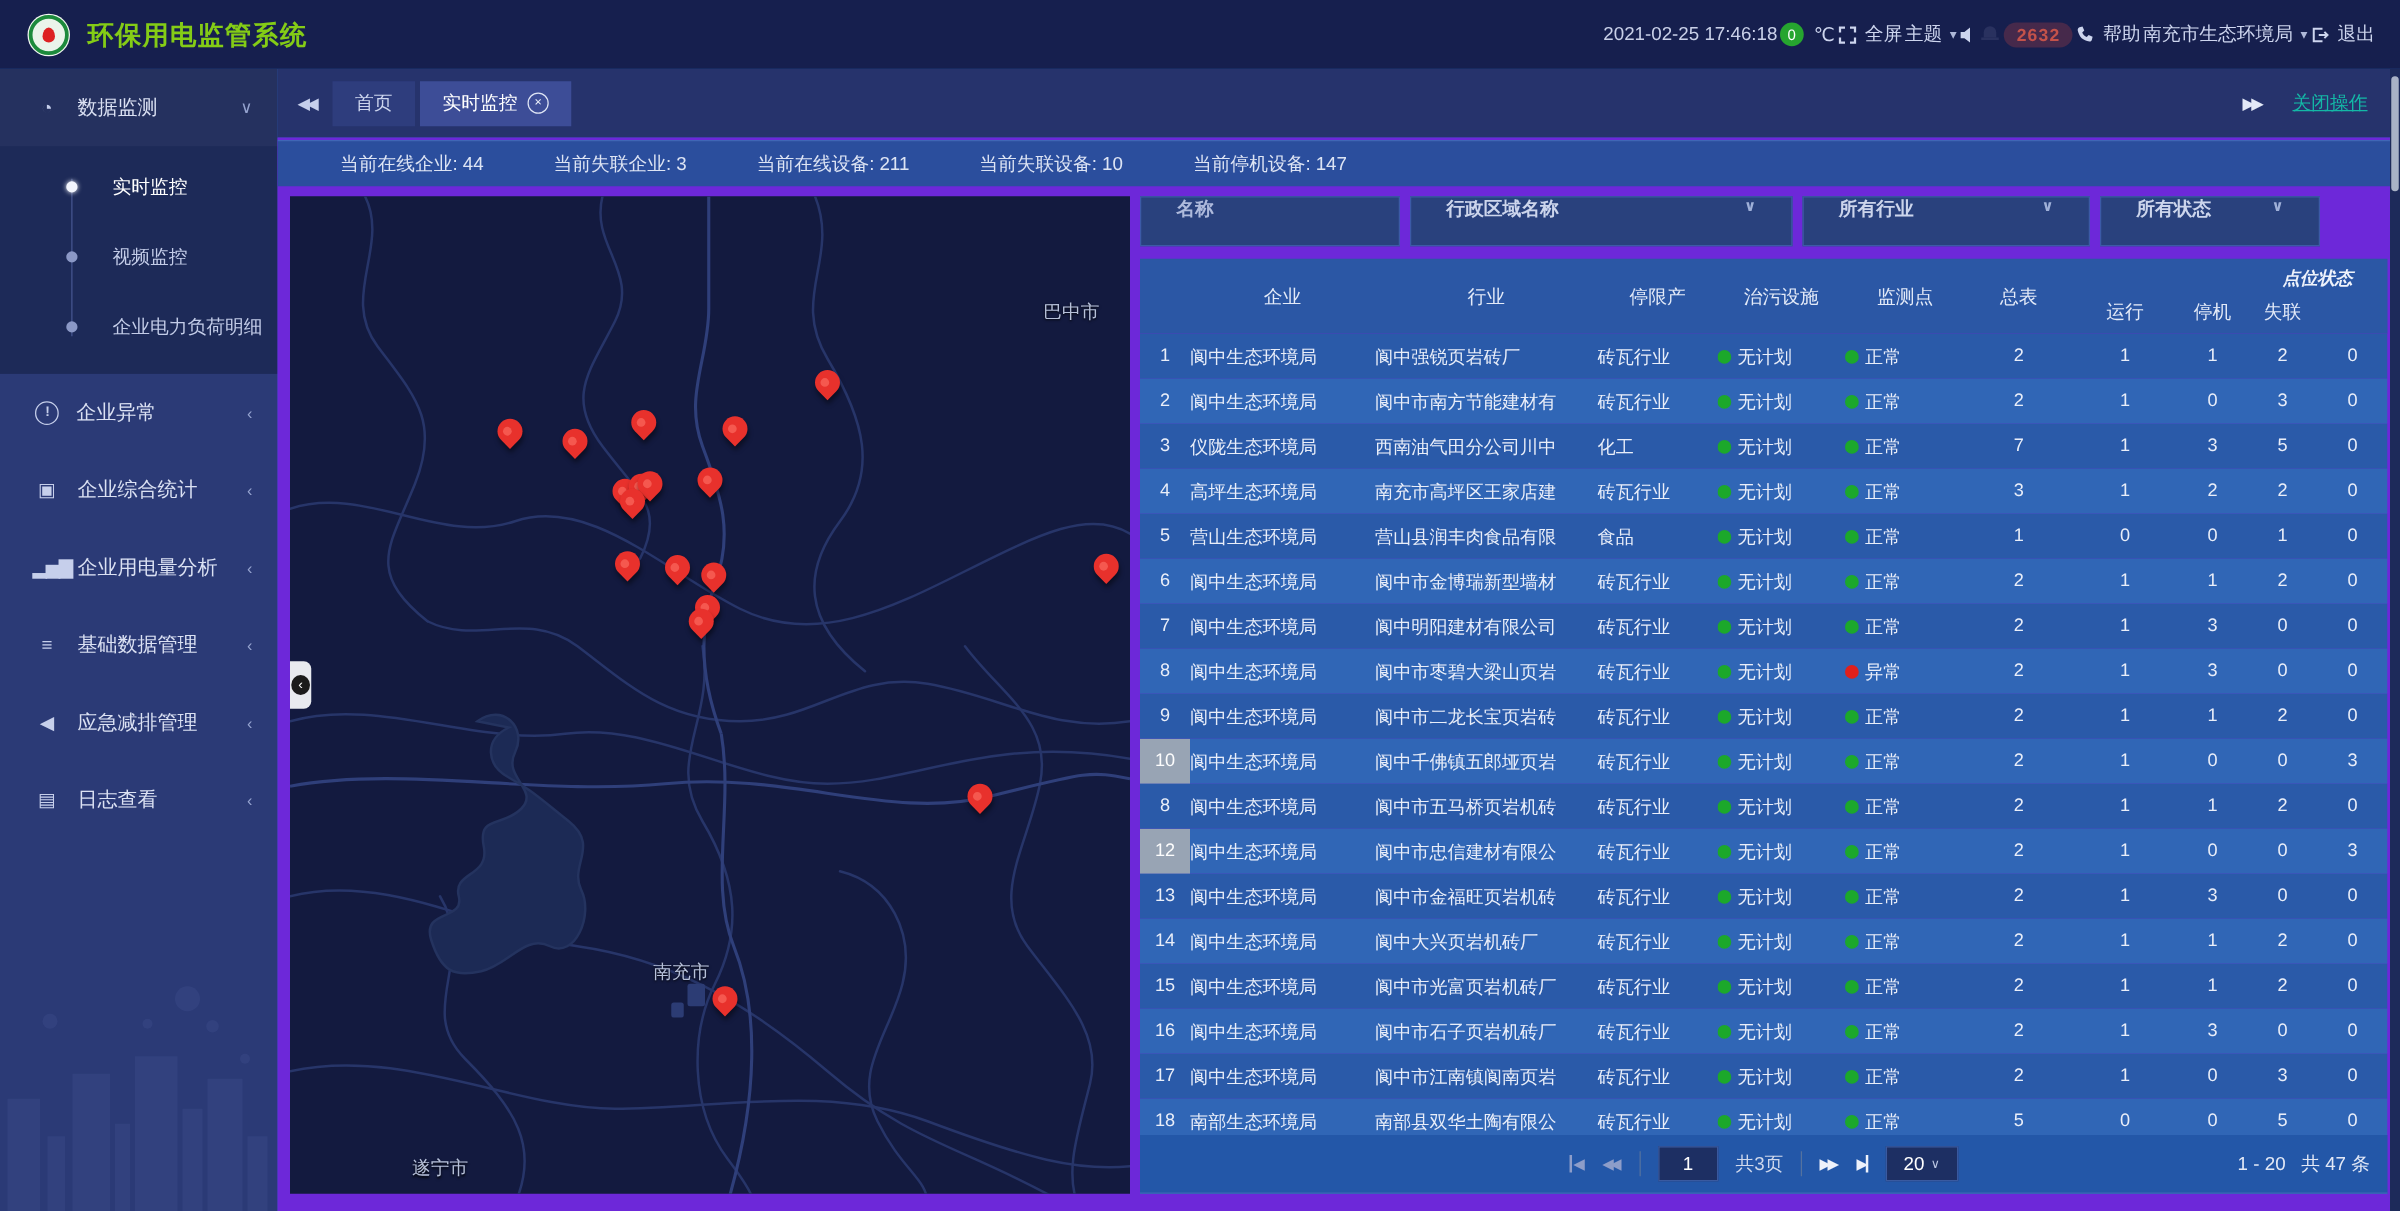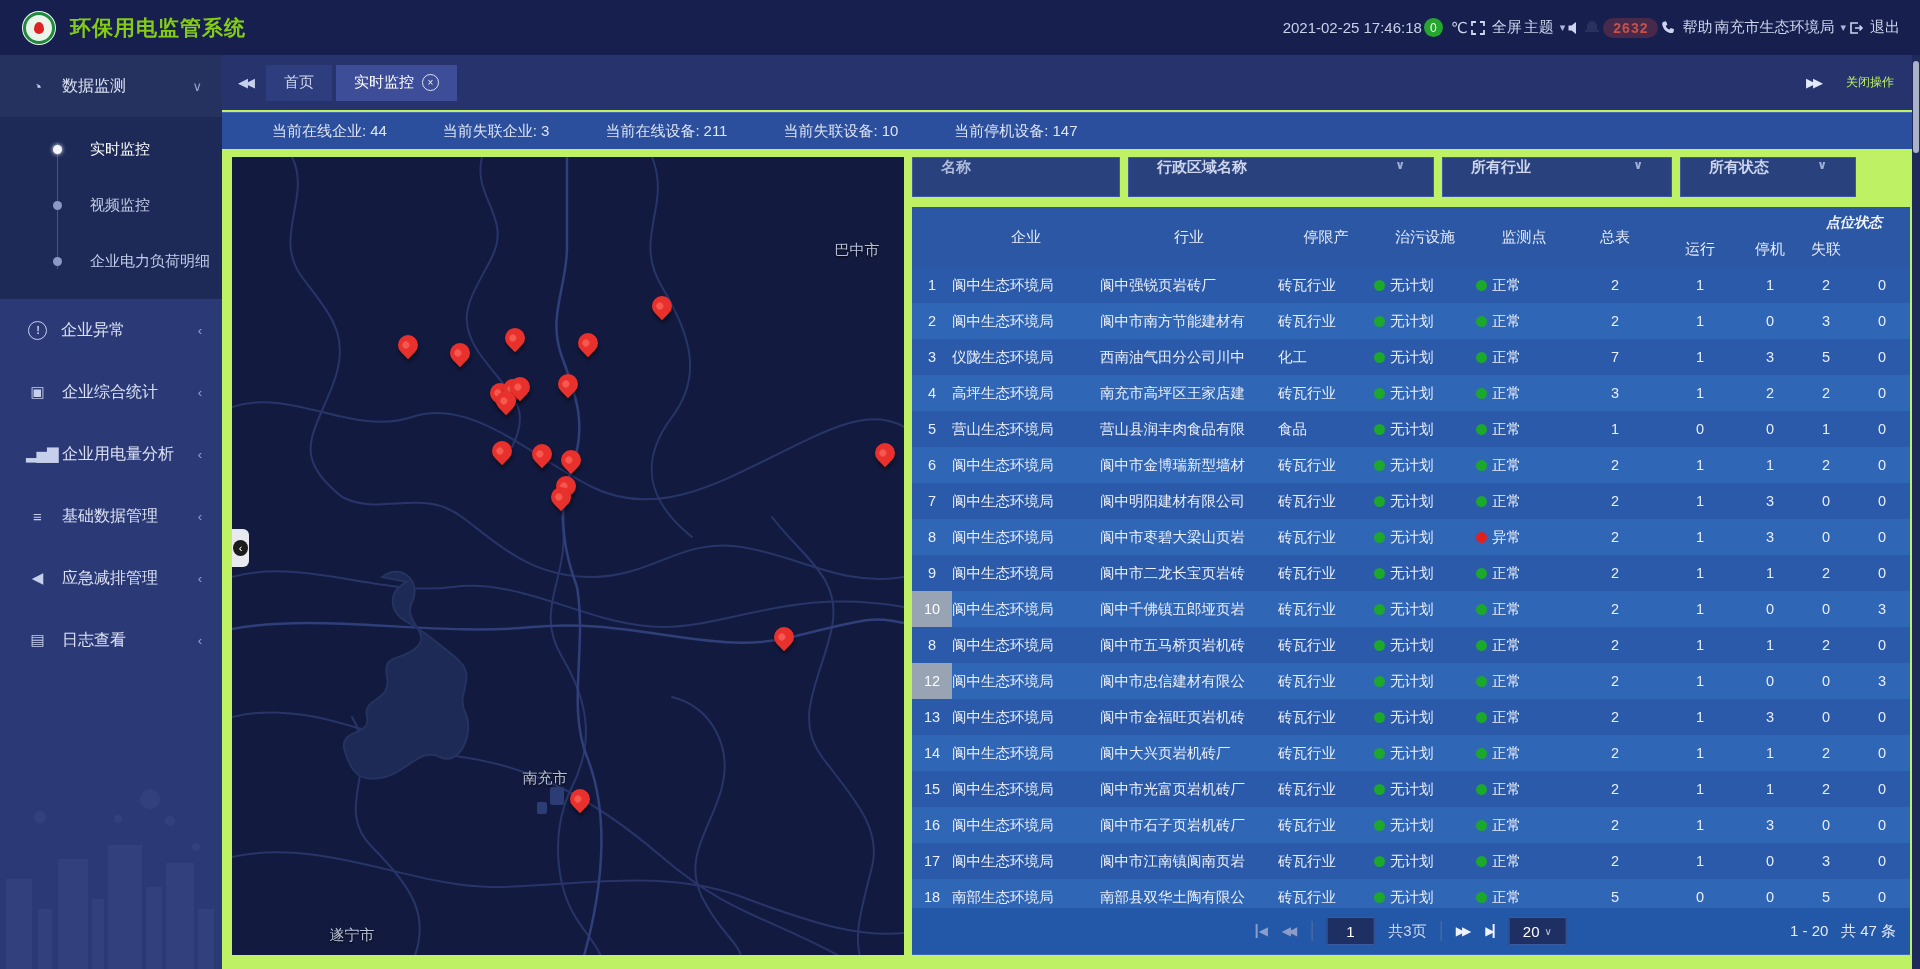--- a/index.html
+++ b/index.html
@@ -55,23 +55,23 @@
   .main{flex:1;display:flex;flex-direction:column;min-width:0;}
   .tabbar{height:55px;background:#26336c;display:flex;align-items:center;flex:0 0 55px;}
   .tab-nav{color:#c6cfec;font-size:13px;letter-spacing:-3px;margin:0 14px 0 16px;cursor:pointer;}
   .tab{height:36px;display:flex;align-items:center;padding:0 18px;background:#2e3d7d;color:#ccd5ee;
        font-size:15px;margin-right:4px;cursor:pointer;}
   .tab.active{background:#3d4d97;color:#fff;}
   .tab .tclose{width:15px;height:15px;border:1px solid #dfe5f5;border-radius:50%;display:inline-flex;
        align-items:center;justify-content:center;font-size:10px;margin-left:8px;color:#eef2fb;}
   .tabbar-right{margin-left:auto;display:flex;align-items:center;gap:26px;padding-right:26px;}
   .tab-fwd{color:#e3e9f7;font-size:13px;letter-spacing:-3px;cursor:pointer;}
-  .close-ops{color:#bef264;font-size:12px;cursor:pointer;}
-
-  .content{flex:1;background:#bef264;position:relative;overflow:hidden;}
+  .close-ops{color:#14b8a6;font-size:15px;cursor:pointer;text-decoration:underline;}
+
+  .content{flex:1;background:#6d28d9;position:relative;overflow:hidden;}
   .statsbar{height:36px;margin-top:2px;background:#2b4e9d;border-top:1px solid #4066b5;
         display:flex;align-items:center;gap:56px;padding-left:50px;font-size:15px;color:#dde4f4;}
   .stat b{font-weight:normal;margin-left:4px;}
 
   .content-row{display:flex;gap:8px;padding:8px 10px;}
 
   
   .map-panel{position:relative;width:672px;height:798px;flex:0 0 672px;background:#131a3f;overflow:hidden;}
   .map-roads{position:absolute;inset:0;}
   .city-label{position:absolute;color:#b7c1da;font-size:15px;text-shadow:0 1px 2px #000;transform:translate(-50%,-50%);}

